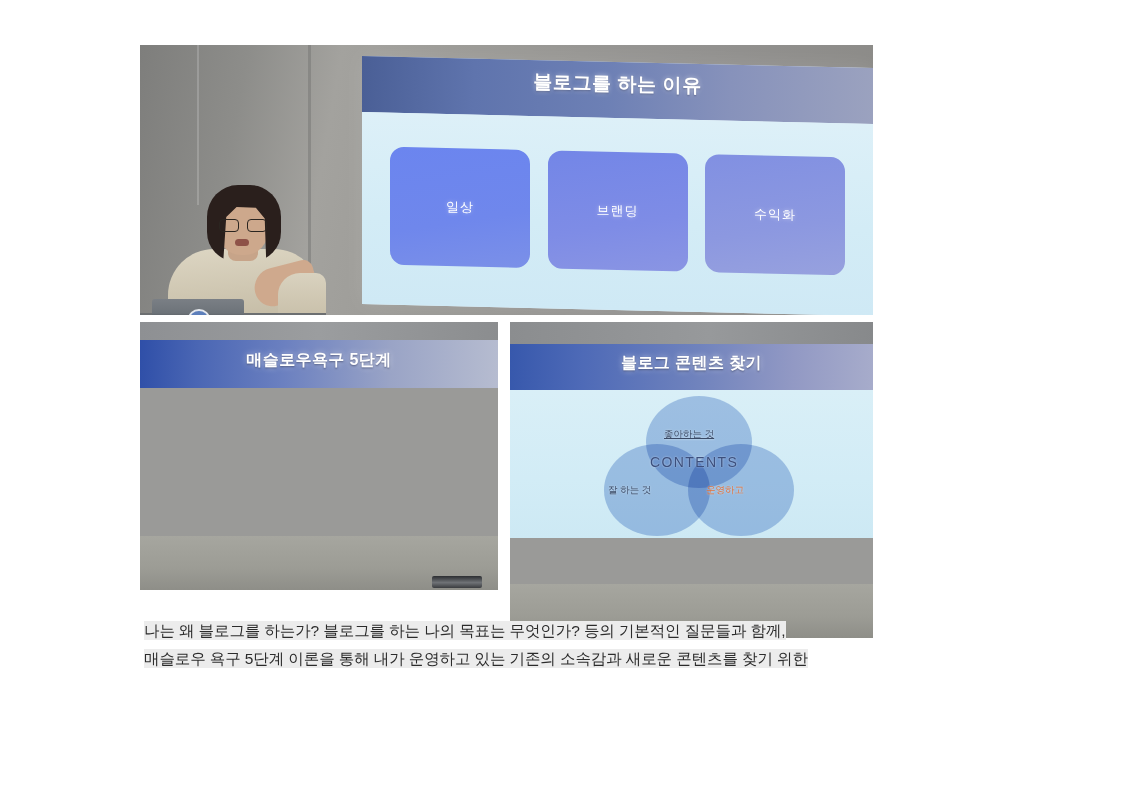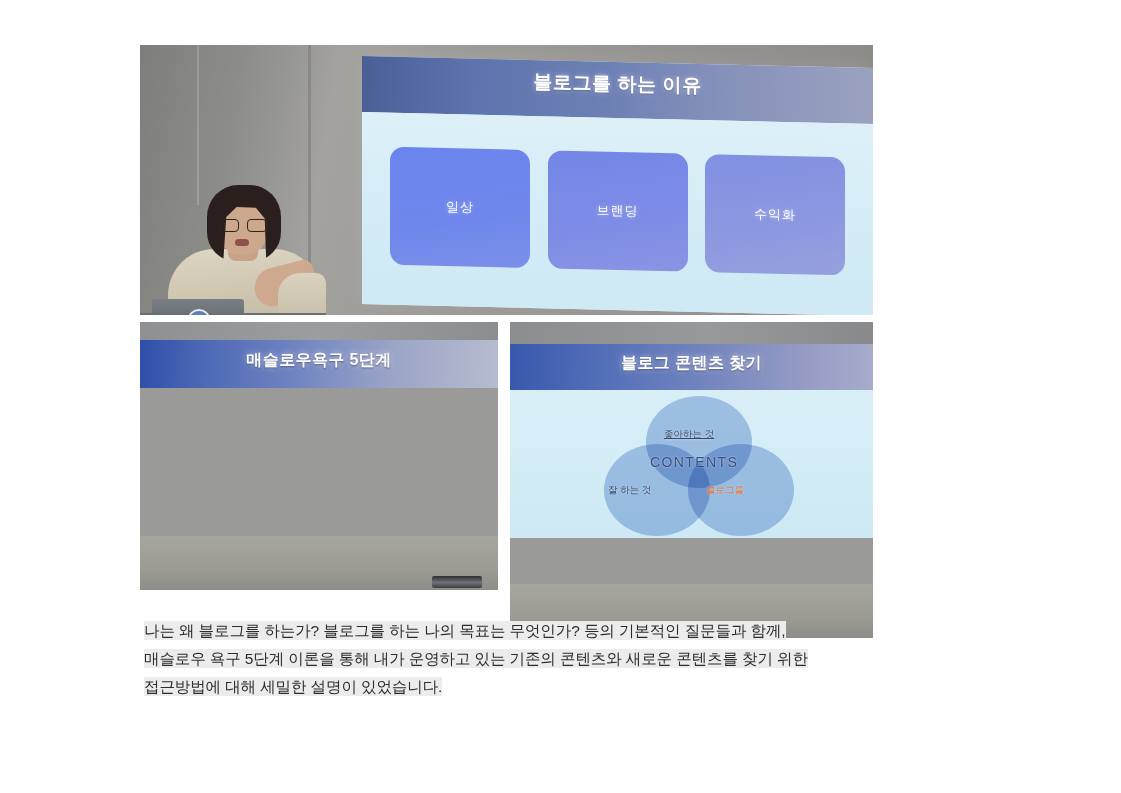--- a/index.html
+++ b/index.html
@@ -349,25 +349,24 @@
     <div class="sl-band venn-band"></div>
     <div class="sl-title venn-title">블로그 콘텐츠 찾기</div>
     <div class="venn-body">
       <div class="venn-stage">
         <div class="circle c-top"></div>
         <div class="circle c-left"></div>
         <div class="circle c-right"></div>
         <div class="venn-lbl lbl-top">좋아하는 것</div>
         <div class="venn-lbl lbl-mid">CONTENTS</div>
         <div class="venn-lbl lbl-left">잘 하는 것</div>
-        <div class="venn-lbl lbl-right">블로그를</div>
+        <div class="venn-lbl lbl-right">운영하고</div>
       </div>
     </div>
     <div class="sl-wall-bottom"></div>
   </div>
 
 </div>
 
 <div class="caption">
   <span class="ln"><span class="hl">나는 왜 블로그를 하는가? 블로그를 하는 나의 목표는 무엇인가? 등의 기본적인 질문들과 함께,</span></span>
-  <span class="ln"><span class="hl">매슬로우 욕구 5단계 이론을 통해 내가 운영하고 있는 기존의 콘텐츠와 새로운 콘텐츠를 찾기 위한</span></span>
-  <span class="ln"><span class="hl">접근방법에 대해 세밀한 설명이 있었습니다.</span></span>
+  <span class="ln"><span class="hl">매슬로우 욕구 5단계 이론을 통해 내가 운영하고 있는 기존의 소속감과 새로운 콘텐츠를 찾기 위한</span></span>
 </div>
 
 </body></html>

